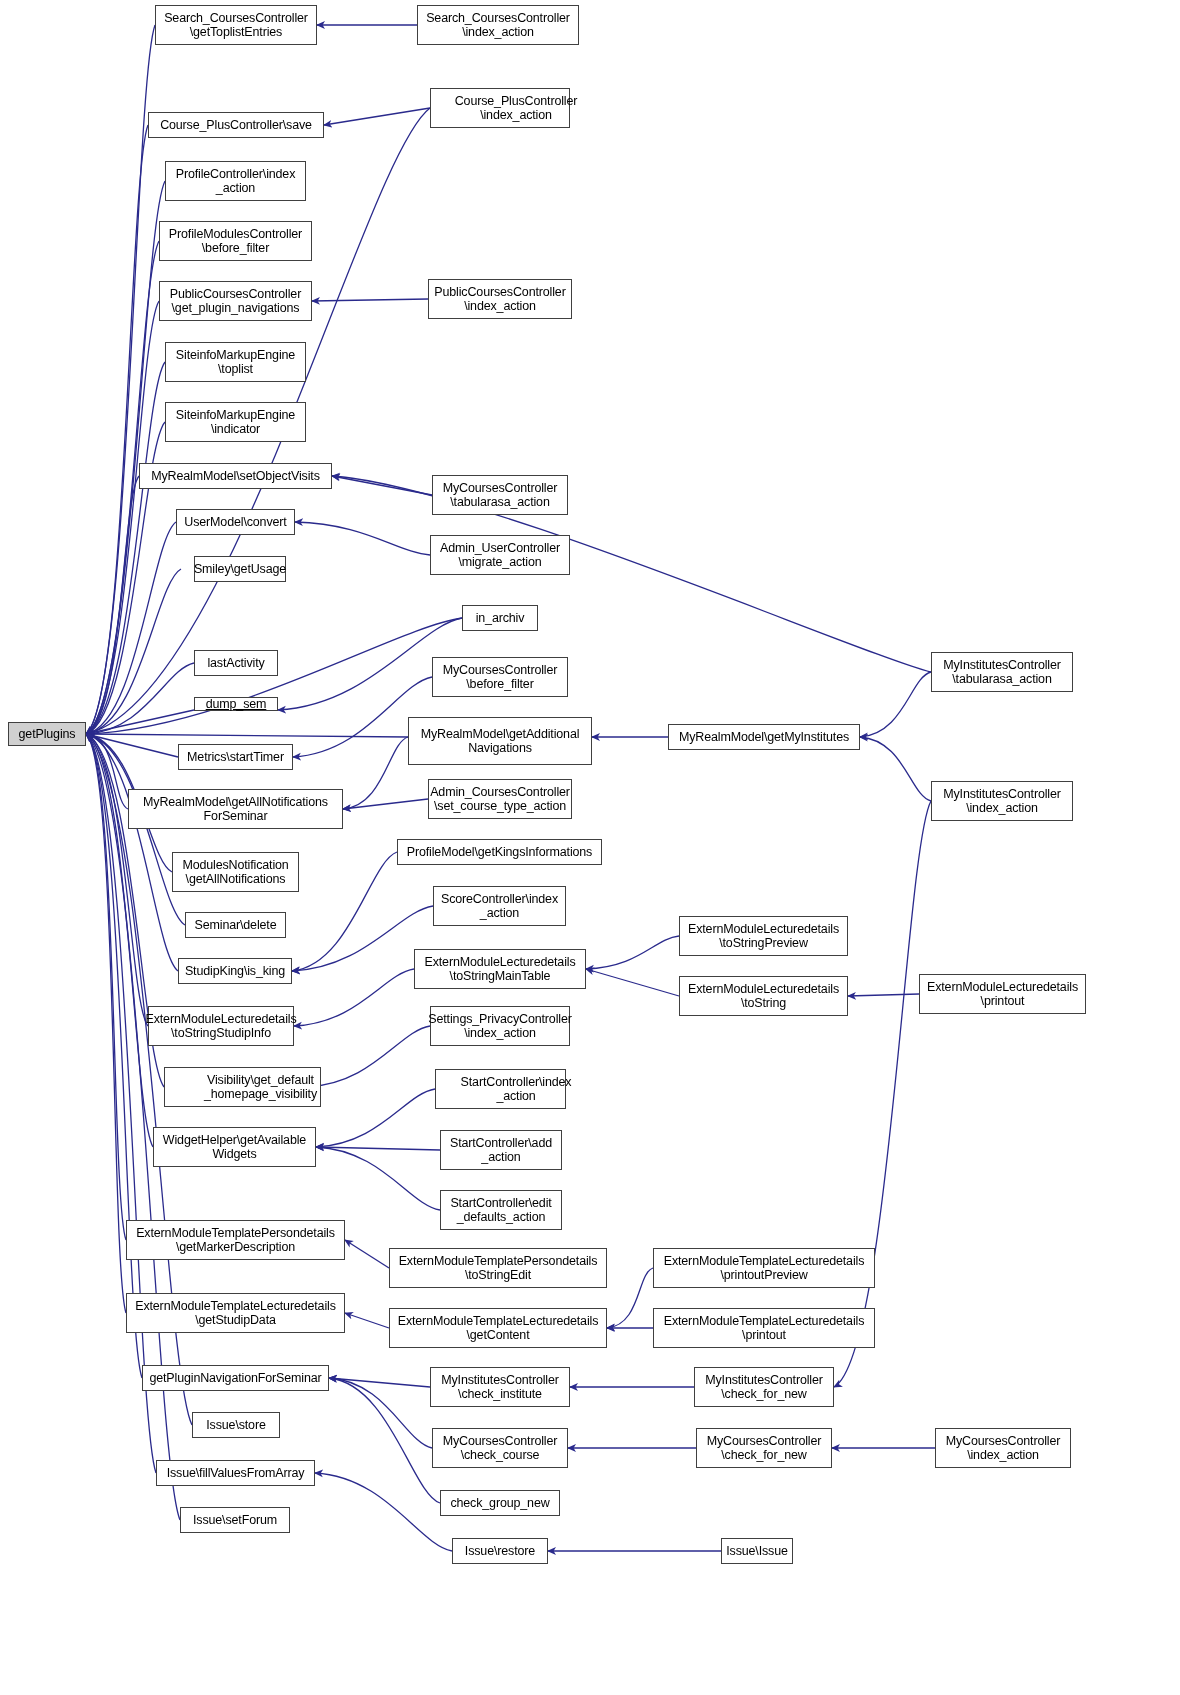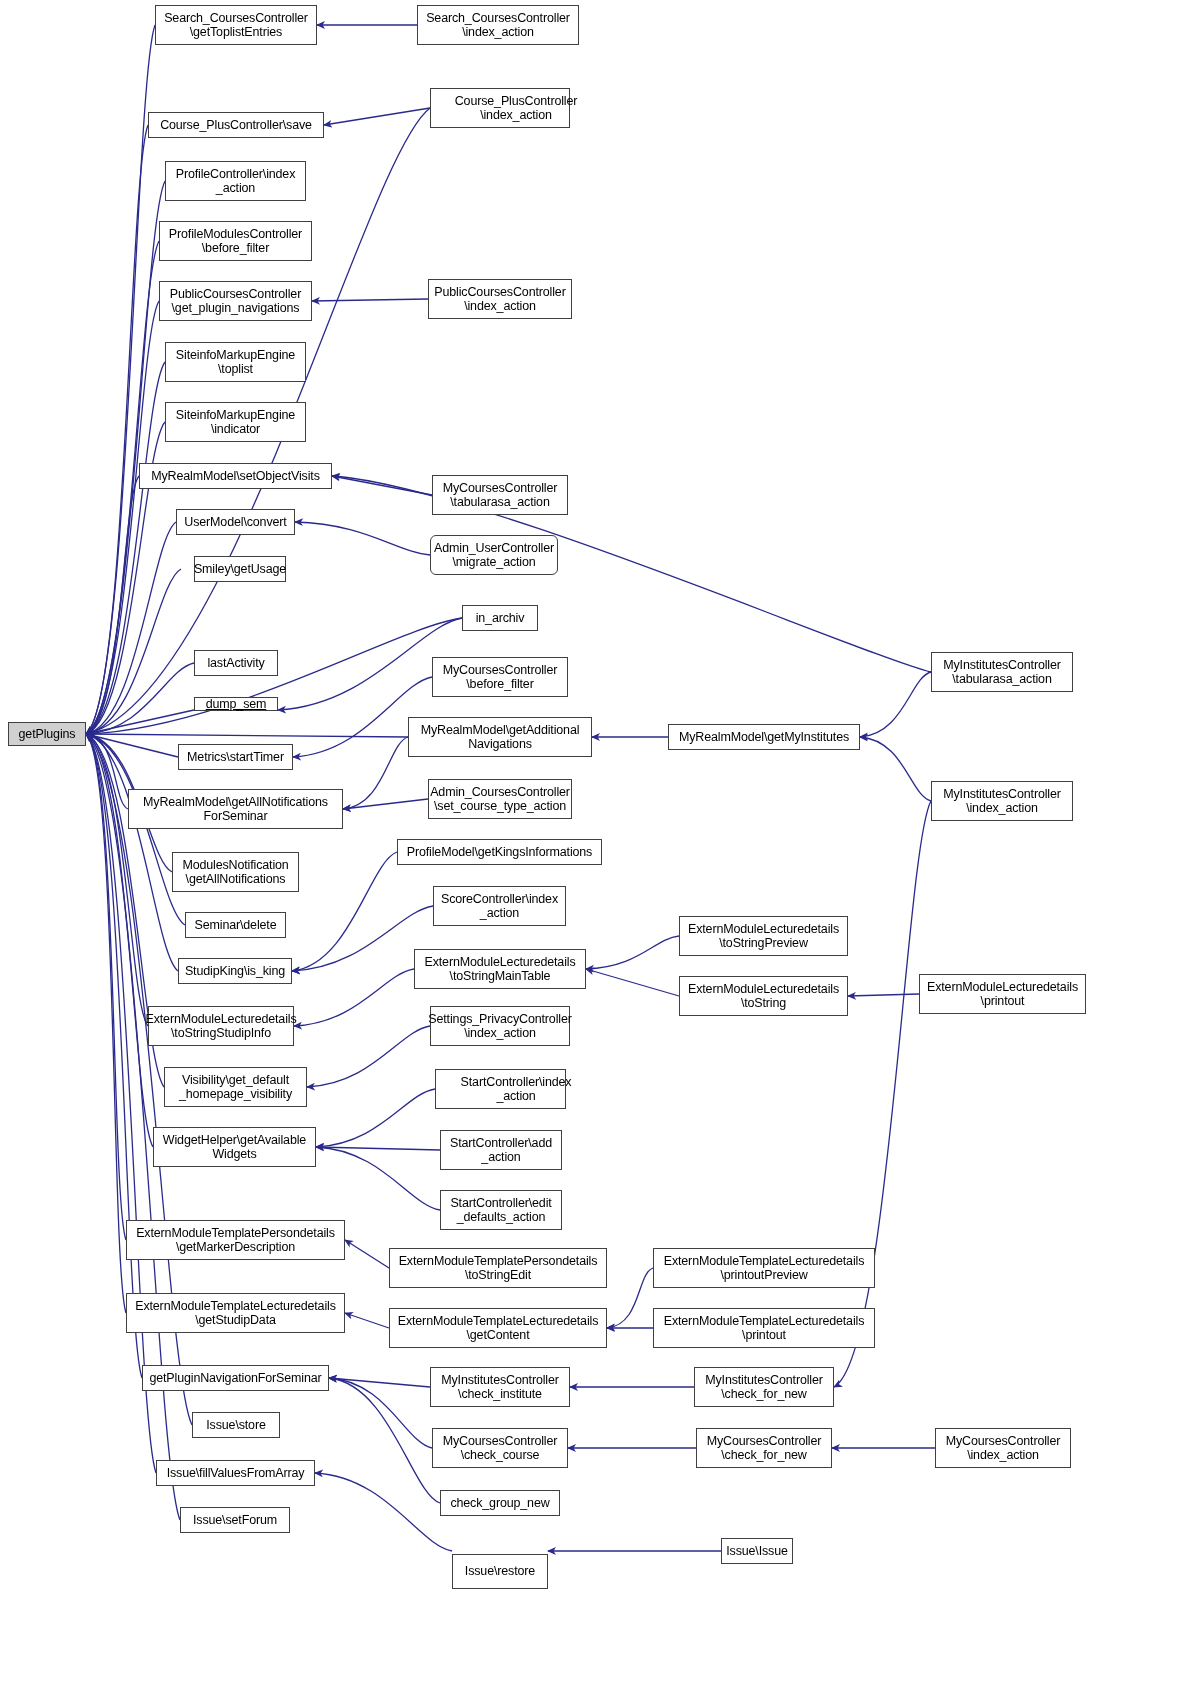--- a/index.html
+++ b/index.html
@@ -131,29 +131,29 @@
       <div class="node" style="left: 428px; top: 279px; width: 144px; height: 40px;"><span>PublicCoursesController
 \index_action</span></div>
       <div class="node" style="left: 165px; top: 342px; width: 141px; height: 40px;"><span>SiteinfoMarkupEngine
 \toplist</span></div>
       <div class="node" style="left: 165px; top: 402px; width: 141px; height: 40px;"><span>SiteinfoMarkupEngine
 \indicator</span></div>
       <div class="node" style="left: 139px; top: 463px; width: 193px; height: 26px;"><span>MyRealmModel\setObjectVisits</span></div>
       <div class="node" style="left: 432px; top: 475px; width: 136px; height: 40px;"><span>MyCoursesController
 \tabularasa_action</span></div>
       <div class="node" style="left: 176px; top: 509px; width: 119px; height: 26px;"><span>UserModel\convert</span></div>
-      <div class="node" style="left: 430px; top: 535px; width: 128px; height: 40px; border-radius: 6px;"><span>Admin_UserController
+      <div class="node" style="left: 430px; top: 535px; width: 140px; height: 40px;"><span>Admin_UserController
 \migrate_action</span></div>
       <div class="node" style="left: 194px; top: 556px; width: 92px; height: 26px;"><span>Smiley\getUsage</span></div>
       <div class="node" style="left: 462px; top: 605px; width: 76px; height: 26px;"><span>in_archiv</span></div>
       <div class="node" style="left: 194px; top: 650px; width: 84px; height: 26px;"><span>lastActivity</span></div>
       <div class="node" style="left: 432px; top: 657px; width: 136px; height: 40px;"><span>MyCoursesController
 \before_filter</span></div>
       <div class="node" style="left: 194px; top: 697px; width: 84px; height: 14px; text-decoration: underline;"><span>dump_sem</span></div>
-      <div class="node" style="left: 408px; top: 717px; width: 184px; height: 40px;"><span>MyRealmModel\getAdditional
+      <div class="node" style="left: 408px; top: 717px; width: 184px; height: 48px;"><span>MyRealmModel\getAdditional
 Navigations</span></div>
       <div class="node" style="left: 668px; top: 724px; width: 192px; height: 26px;"><span>MyRealmModel\getMyInstitutes</span></div>
       <div class="node" style="left: 931px; top: 652px; width: 142px; height: 40px;"><span>MyInstitutesController
 \tabularasa_action</span></div>
       <div class="node" style="left: 931px; top: 781px; width: 142px; height: 40px;"><span>MyInstitutesController
 \index_action</span></div>
       <div class="node" style="left: 178px; top: 744px; width: 115px; height: 26px;"><span>Metrics\startTimer</span></div>
       <div class="node" style="left: 128px; top: 789px; width: 215px; height: 40px;"><span>MyRealmModel\getAllNotifications
 ForSeminar</span></div>
       <div class="node" style="left: 428px; top: 779px; width: 144px; height: 40px;"><span>Admin_CoursesController
@@ -170,21 +170,21 @@
       <div class="node" style="left: 679px; top: 916px; width: 169px; height: 40px;"><span>ExternModuleLecturedetails
 \toStringPreview</span></div>
       <div class="node" style="left: 679px; top: 976px; width: 169px; height: 40px;"><span>ExternModuleLecturedetails
 \toString</span></div>
       <div class="node" style="left: 919px; top: 974px; width: 167px; height: 40px;"><span>ExternModuleLecturedetails
 \printout</span></div>
       <div class="node" style="left: 148px; top: 1006px; width: 146px; height: 40px;"><span>ExternModuleLecturedetails
 \toStringStudipInfo</span></div>
       <div class="node" style="left: 430px; top: 1006px; width: 140px; height: 40px;"><span>Settings_PrivacyController
 \index_action</span></div>
-      <div class="node" style="left: 164px; top: 1067px; width: 143px; height: 40px;"><span>Visibility\get_default
+      <div class="node" style="left: 164px; top: 1067px; width: 157px; height: 40px; justify-content: flex-end;"><span>Visibility\get_default
 _homepage_visibility</span></div>
       <div class="node" style="left: 435px; top: 1069px; width: 131px; height: 40px; padding-left: 31px;"><span>StartController\index
 _action</span></div>
       <div class="node" style="left: 153px; top: 1127px; width: 163px; height: 40px;"><span>WidgetHelper\getAvailable
 Widgets</span></div>
       <div class="node" style="left: 440px; top: 1130px; width: 122px; height: 40px;"><span>StartController\add
 _action</span></div>
       <div class="node" style="left: 440px; top: 1190px; width: 122px; height: 40px;"><span>StartController\edit
 _defaults_action</span></div>
       <div class="node" style="left: 126px; top: 1220px; width: 219px; height: 40px;"><span>ExternModuleTemplatePersondetails
@@ -207,16 +207,16 @@
       <div class="node" style="left: 192px; top: 1412px; width: 88px; height: 26px;"><span>Issue\store</span></div>
       <div class="node" style="left: 432px; top: 1428px; width: 136px; height: 40px;"><span>MyCoursesController
 \check_course</span></div>
       <div class="node" style="left: 696px; top: 1428px; width: 136px; height: 40px;"><span>MyCoursesController
 \check_for_new</span></div>
       <div class="node" style="left: 935px; top: 1428px; width: 136px; height: 40px;"><span>MyCoursesController
 \index_action</span></div>
       <div class="node" style="left: 156px; top: 1460px; width: 159px; height: 26px;"><span>Issue\fillValuesFromArray</span></div>
       <div class="node" style="left: 440px; top: 1490px; width: 120px; height: 26px;"><span>check_group_new</span></div>
       <div class="node" style="left: 180px; top: 1507px; width: 110px; height: 26px;"><span>Issue\setForum</span></div>
-      <div class="node" style="left: 452px; top: 1538px; width: 96px; height: 35px; margin-top: 16px;"><span>Issue\restore</span></div>
+      <div class="node" style="left: 452px; top: 1538px; width: 96px; height: 26px;"><span>Issue\restore</span></div>
       <div class="node" style="left: 721px; top: 1538px; width: 72px; height: 26px;"><span>Issue\Issue</span></div>
     </div>
 </div>
 
 </body></html>

